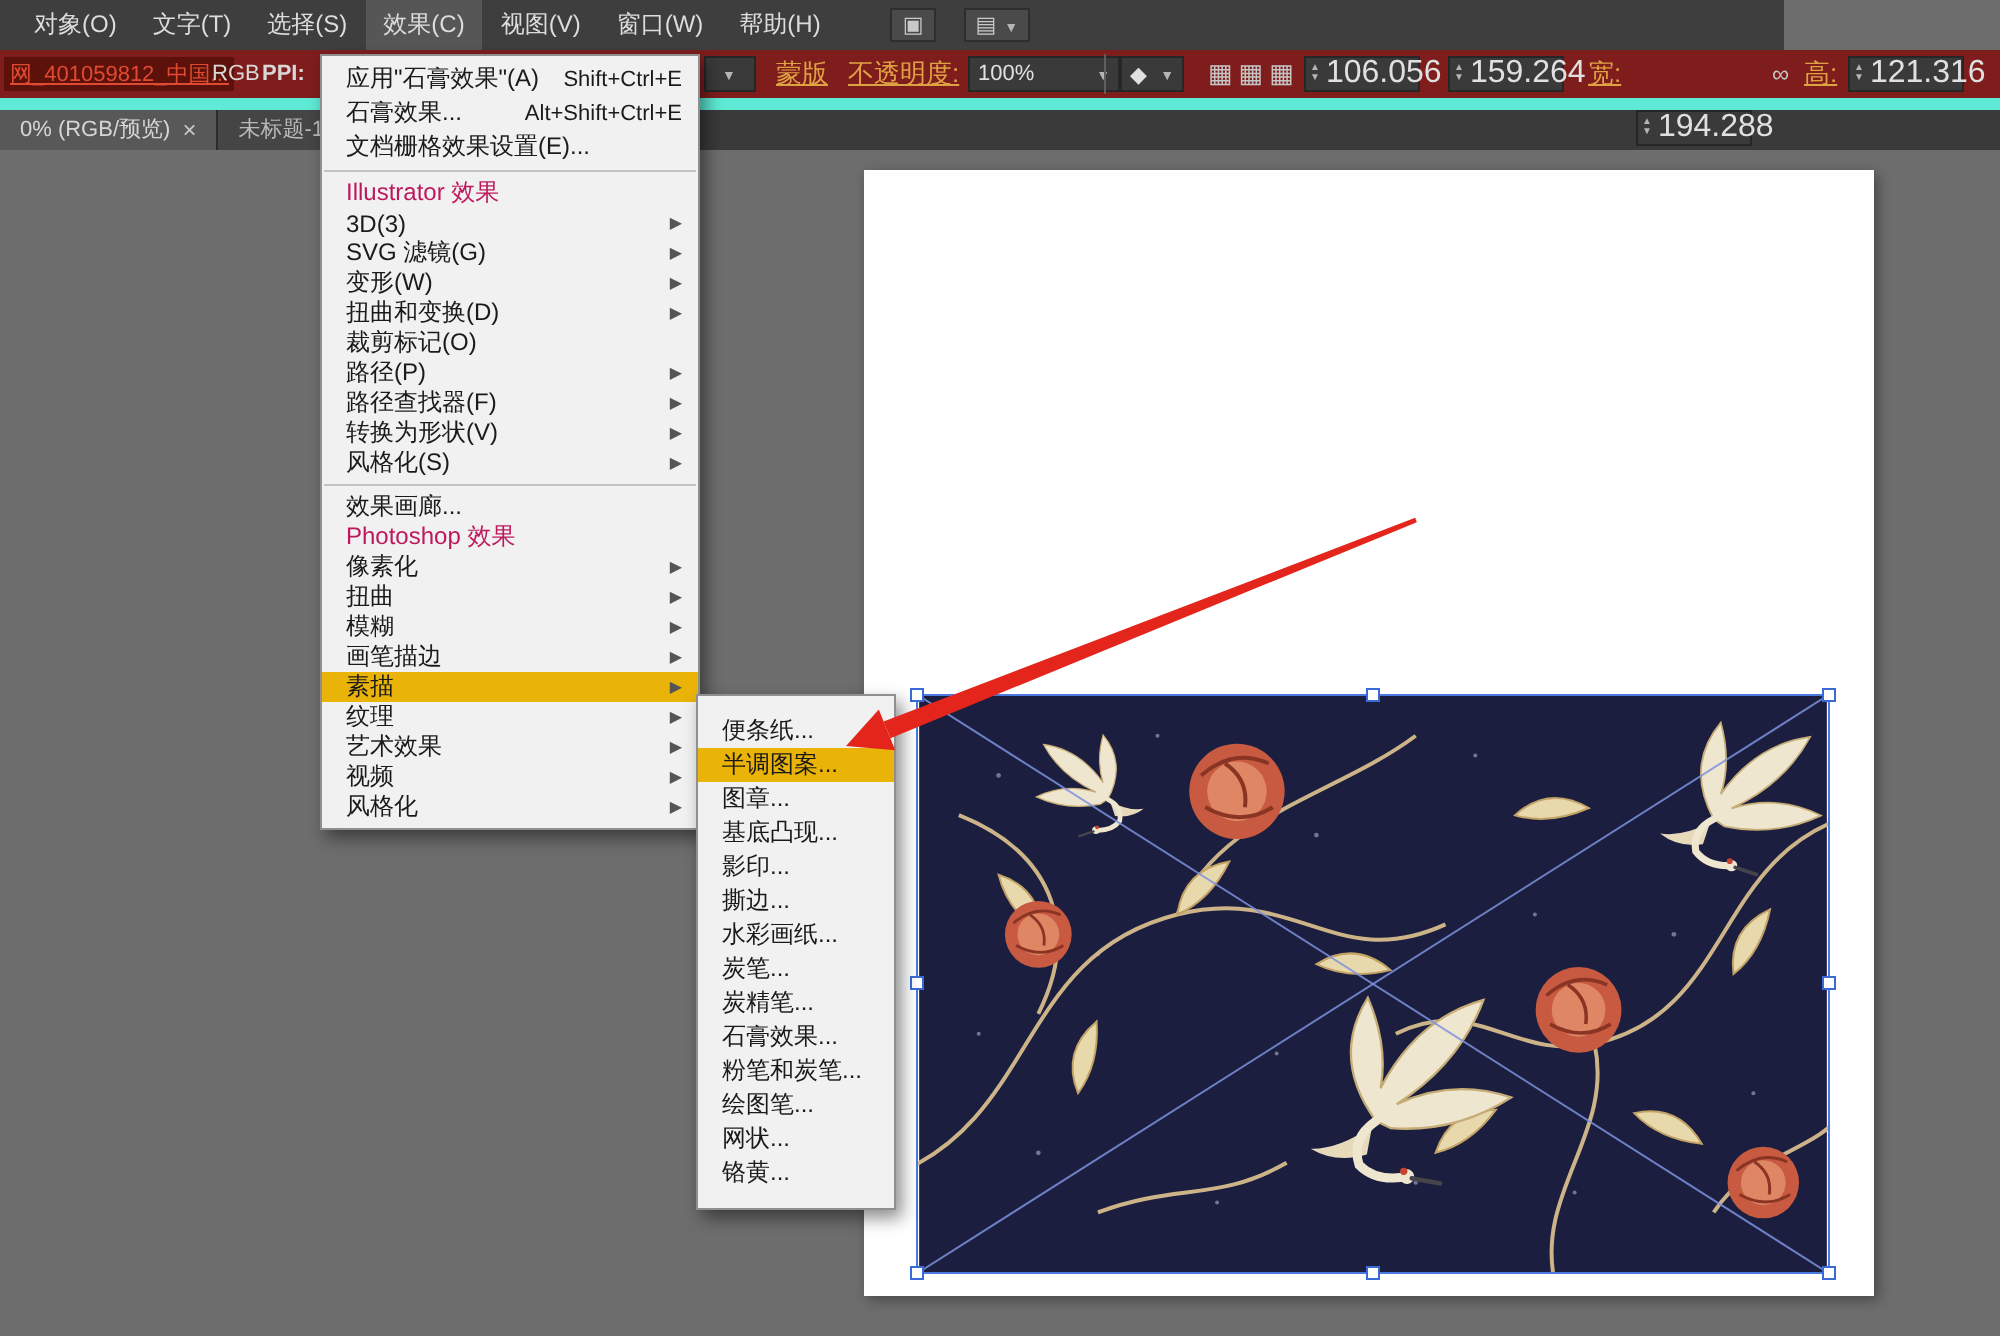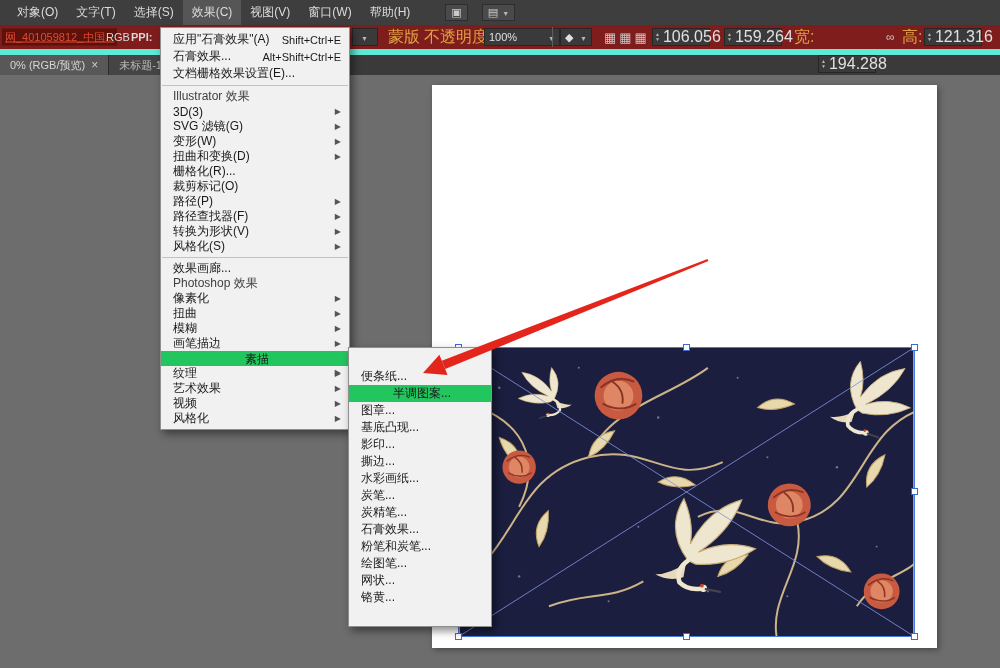--- a/index.html
+++ b/index.html
@@ -1,31 +1,31 @@
 <!DOCTYPE html>
 <html><head>
 <meta charset="utf-8">
 <style>
   * { margin:0; padding:0; box-sizing:border-box; }
   body { font-family:"Liberation Sans","DejaVu Sans",sans-serif; }
   .screen { position:relative; width:1000px; height:668px; overflow:hidden; background:#6d6d6d; font-size:12px; }
 
   
-  .menubar { position:absolute; left:0; top:0; width:1000px; height:25px; background:#3e3e3e; display:flex; align-items:center; padding-left:8px; color:#dcdcdc; z-index:20; }
+  .menubar { position:absolute; left:0; top:0; width:892px; height:25px; background:#3e3e3e; display:flex; align-items:center; padding-left:8px; color:#dcdcdc; z-index:20; }
   .menubar .mitem { padding:0 9px; height:25px; line-height:25px; cursor:default; }
   .menubar .mitem.active { background:#565656; }
   .mb-icons { display:flex; align-items:center; margin-left:26px; gap:14px; color:#c9c9c9; }
   .mb-icon { background:#4a4a4a; border:1px solid #2e2e2e; padding:1px 5px; font-size:11px; }
 
   
   .controlbar { position:absolute; left:0; top:25px; width:1000px; height:30px; background:#7f1d1d; border-bottom:6px solid #5eead4; color:#cfcfcf; z-index:15; }
   .controlbar > * { position:absolute; top:50%; transform:translateY(-50%); white-space:nowrap; }
   .filename { left:2px; color:#e04a33; text-decoration:underline; background:#5c120a; padding:1px 3px; font-size:11px; }
   .cb-label { font-size:11px; color:#d8d8d8; }
-  .cb-orange { font-size:16px; color:#dfa243; }
+  .cb-orange { font-size:13px; color:#dfa243;text-decoration:underline; }
   .cb-dd { display:flex; align-items:center; justify-content:space-between; background:#3a3a3a; border:1px solid #262626; height:18px; padding:0 4px; color:#e0e0e0; font-size:11px; }
   .dd-arrow::before { content:"▼"; font-size:7px; color:#b5b5b5; margin-left:4px; }
   .cb-sep { width:1px; height:20px; background:#3a3a3a; border-right:1px solid #5e5e5e; }
   .grid-icons { font-size:13px; letter-spacing:3px; color:#c5c5c5; }
   .val { display:flex; align-items:center; background:#3a3a3a; border:1px solid #262626; color:#e0e0e0; height:18px; width:58px; font-size:16px; padding-left:2px; }
   .stepper { display:inline-flex; flex-direction:column; justify-content:center; margin-right:3px; line-height:5px; }
   .stepper::before { content:"▲"; font-size:5px; color:#b5b5b5; }
   .stepper::after { content:"▼"; font-size:5px; color:#b5b5b5; }
   .link-icon { color:#c5c5c5; font-size:12px; }
 
@@ -41,26 +41,26 @@
   .artboard { position:absolute; left:432px; top:10px; width:505px; height:563px; background:#ffffff; box-shadow:2px 2px 6px rgba(0,0,0,.35); }
   .artwork { position:absolute; left:458px; top:272px; width:457px; height:290px; border:1px solid #4a79e0; }
   .artwork svg { display:block; width:100%; height:100%; }
   .handle { position:absolute; width:7px; height:7px; background:#fff; border:1px solid #3a6ad4; z-index:5; }
 
   
   .effects-menu { position:absolute; left:160px; top:27px; width:190px; background:#f1f1f1; border:1px solid #8f8f8f; box-shadow:3px 4px 8px rgba(0,0,0,.45); padding:3px 0; z-index:40; color:#1a1a1a; }
   .mrow { display:flex; align-items:center; height:15px; padding:0 8px 0 12px; font-size:12px; cursor:default; }
   .mrow.tall { height:17px; }
   .mrow .shortcut { margin-left:auto; font-size:11px;text-align:center; }
-  .mrow.header { color:#404040; }
-  .mrow.hl { background:#22c55e;flex-direction:column; }
+  .mrow.header { color:#be185d; }
+  .mrow.hl { background:#eab308; }
   .msep { border-top:1px solid #c2c2c2; margin:3px 1px; }
   .sub-arrow { margin-left:auto; font-size:8px; color:#555; }
 
-  .submenu { position:absolute; left:348px; top:347px; width:144px; background:#f1f1f1; border:1px solid #8f8f8f; box-shadow:3px 4px 8px rgba(0,0,0,.45); padding:20px 0; z-index:45; color:#1a1a1a; }
+  .submenu { position:absolute; left:348px; top:347px; width:100px; background:#f1f1f1; border:1px solid #8f8f8f; box-shadow:3px 4px 8px rgba(0,0,0,.45); padding:9px 0; z-index:45; color:#1a1a1a; }
   .submenu .mrow { height:17px; }
 
   
   .arrow-overlay { position:absolute; left:398px; top:245px; width:320px; height:140px; z-index:60; pointer-events:none; }
 </style>
 </head>
 <body>
 
 <div class="screen">
 
@@ -232,23 +232,20 @@
       </div>
     <div class="mrow">
         <span>变形(W)</span>
         <span class="sub-arrow">▶</span>
       </div>
     <div class="mrow">
         <span>扭曲和变换(D)</span>
         <span class="sub-arrow">▶</span>
       </div>
     <div class="mrow">
-        <span>栅格化(R)...</span>
-      </div>
-    <div class="mrow">
         <span>裁剪标记(O)</span>
       </div>
     <div class="mrow">
         <span>路径(P)</span>
         <span class="sub-arrow">▶</span>
       </div>
     <div class="mrow">
         <span>路径查找器(F)</span>
         <span class="sub-arrow">▶</span>
       </div>

